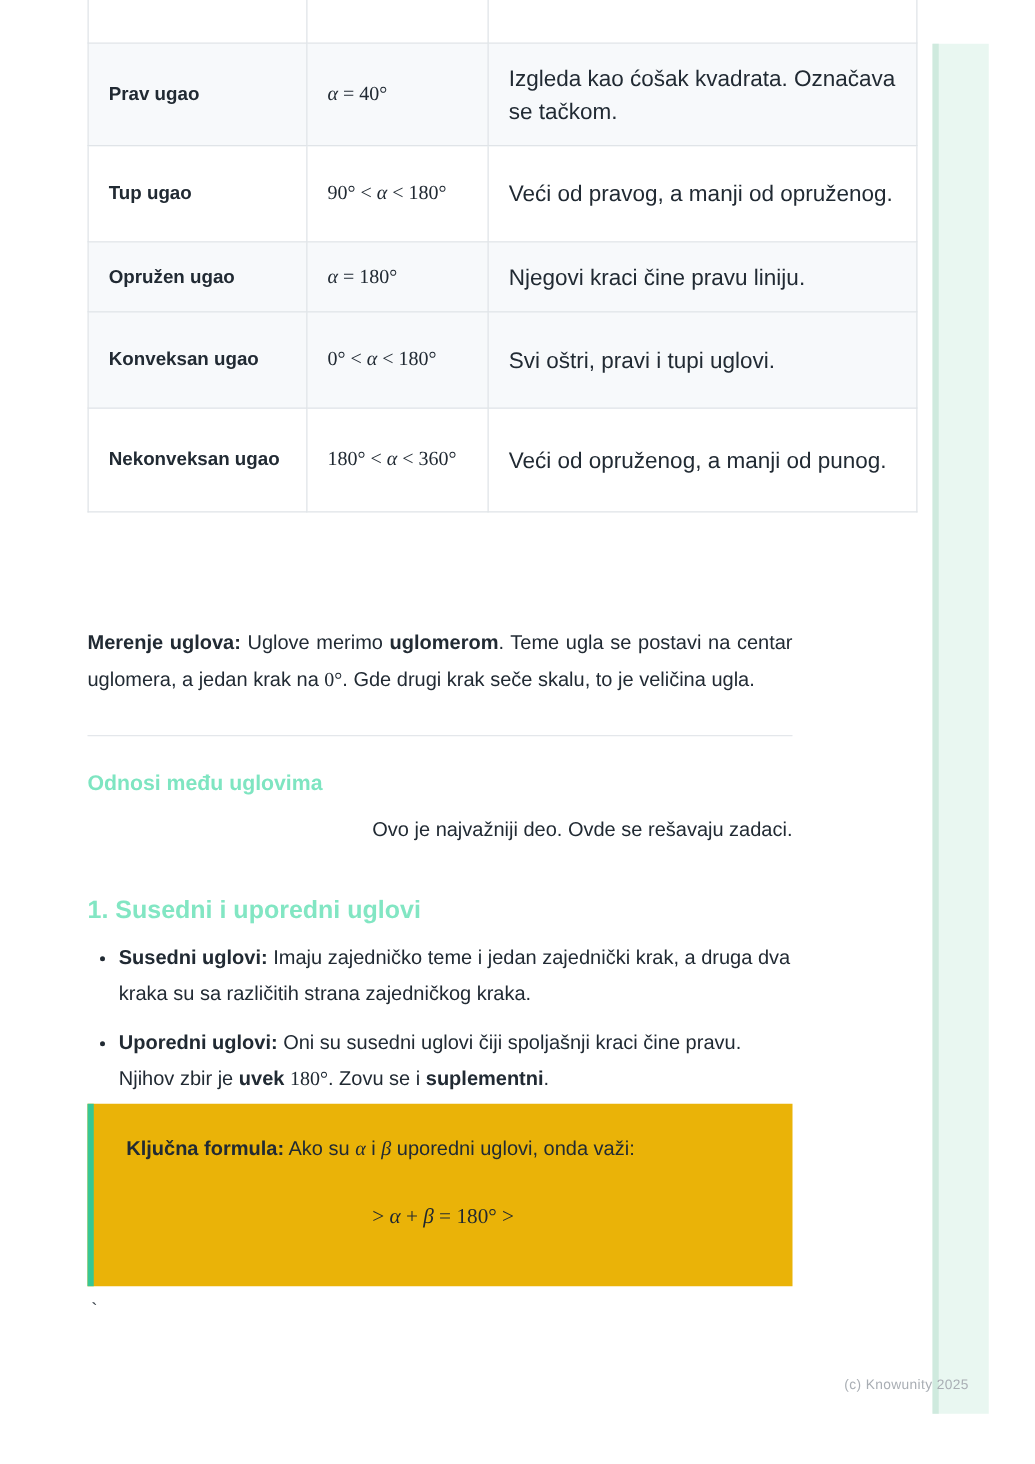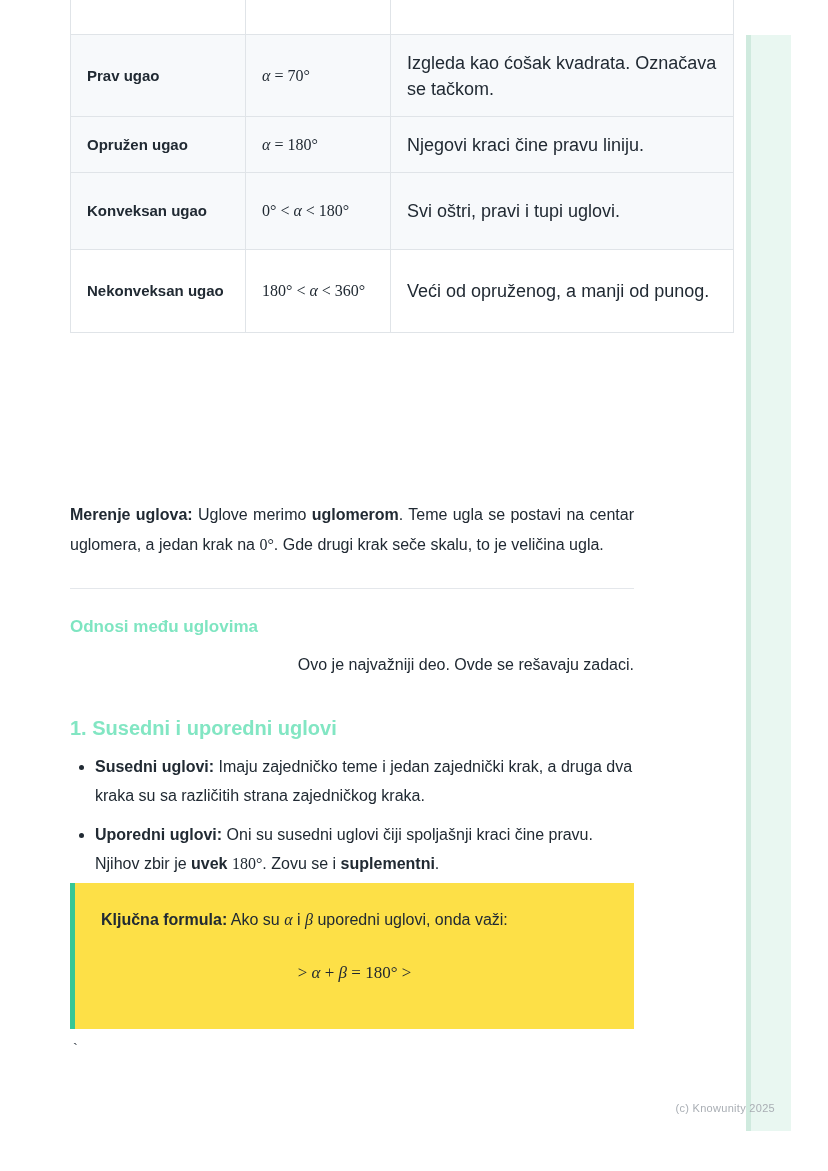--- a/index.html
+++ b/index.html
@@ -27,21 +27,21 @@
   .para{position:absolute;left:0;width:564px;font-size:16px;line-height:30px;}
   .para.justify{text-align:justify;}
   .divider{position:absolute;left:0;width:564px;height:0;border-top:1px solid #e4e7eb;}
   h2.green{position:absolute;left:0;margin:0;font-size:17px;line-height:30px;font-weight:700;color:#7ee5c1;}
   h3.green{position:absolute;left:0;margin:0;font-size:20px;line-height:24px;font-weight:700;color:#82e6c3;}
 
   ul.bullets{position:absolute;left:0;margin:0;padding:0 0 0 25px;width:539px;}
   ul.bullets li{font-size:16px;line-height:29px;margin-bottom:10px;}
 
   .callout{position:absolute;left:0;top:883px;width:564px;height:146px;box-sizing:border-box;
-           background:#fde047;border-left:5px solid #36c795;padding:24px 26px 0 26px;}
+           background:#eab308;border-left:5px solid #36c795;padding:24px 26px 0 26px;}
   .callout .lead{font-size:16px;line-height:26px;}
   .callout .equation{margin-top:30px;text-align:center;font-family:"Liberation Serif",serif;
                      font-size:17px;color:#1f2730;}
 
   .stray{position:absolute;left:3px;top:1040px;font-size:15px;color:#3a424b;}
   .footer{position:absolute;top:1102px;right:53px;font-size:11px;color:#a9aeb4;z-index:2;letter-spacing:.3px;text-align:right;}
 
   
   .b{font-weight:700;}
   .v{font-family:"Liberation Serif",serif;font-style:italic;}
@@ -58,22 +58,27 @@
 
     <table class="angles">
       <tbody>
           <tr class="partial">
         <td class="c-name"></td>
         <td class="c-formula"></td>
         <td class="c-desc"></td>
       </tr>
       <tr class="stripe h83">
         <td class="c-name">Prav ugao</td>
-        <td class="c-formula"><span class="v">α</span><span> = 70°</span></td>
+        <td class="c-formula"><span class="v">α</span><span> = 40°</span></td>
         <td class="c-desc">Izgleda kao ćošak kvadrata. Označava se tačkom.</td>
+      </tr>
+      <tr class="h78">
+        <td class="c-name">Tup ugao</td>
+        <td class="c-formula"><span class="m">90° &lt; </span><span class="v">α</span><span class="m"> &lt; 180°</span></td>
+        <td class="c-desc">Veći od pravog, a manji od opruženog.</td>
       </tr>
       <tr class="stripe h57">
         <td class="c-name">Opružen ugao</td>
         <td class="c-formula"><span class="v">α</span><span> = 180°</span></td>
         <td class="c-desc">Njegovi kraci čine pravu liniju.</td>
       </tr>
       <tr class="stripe h78">
         <td class="c-name">Konveksan ugao</td>
         <td class="c-formula"><span class="m">0° &lt; </span><span class="v">α</span><span class="m"> &lt; 180°</span></td>
         <td class="c-desc">Svi oštri, pravi i tupi uglovi.</td>

